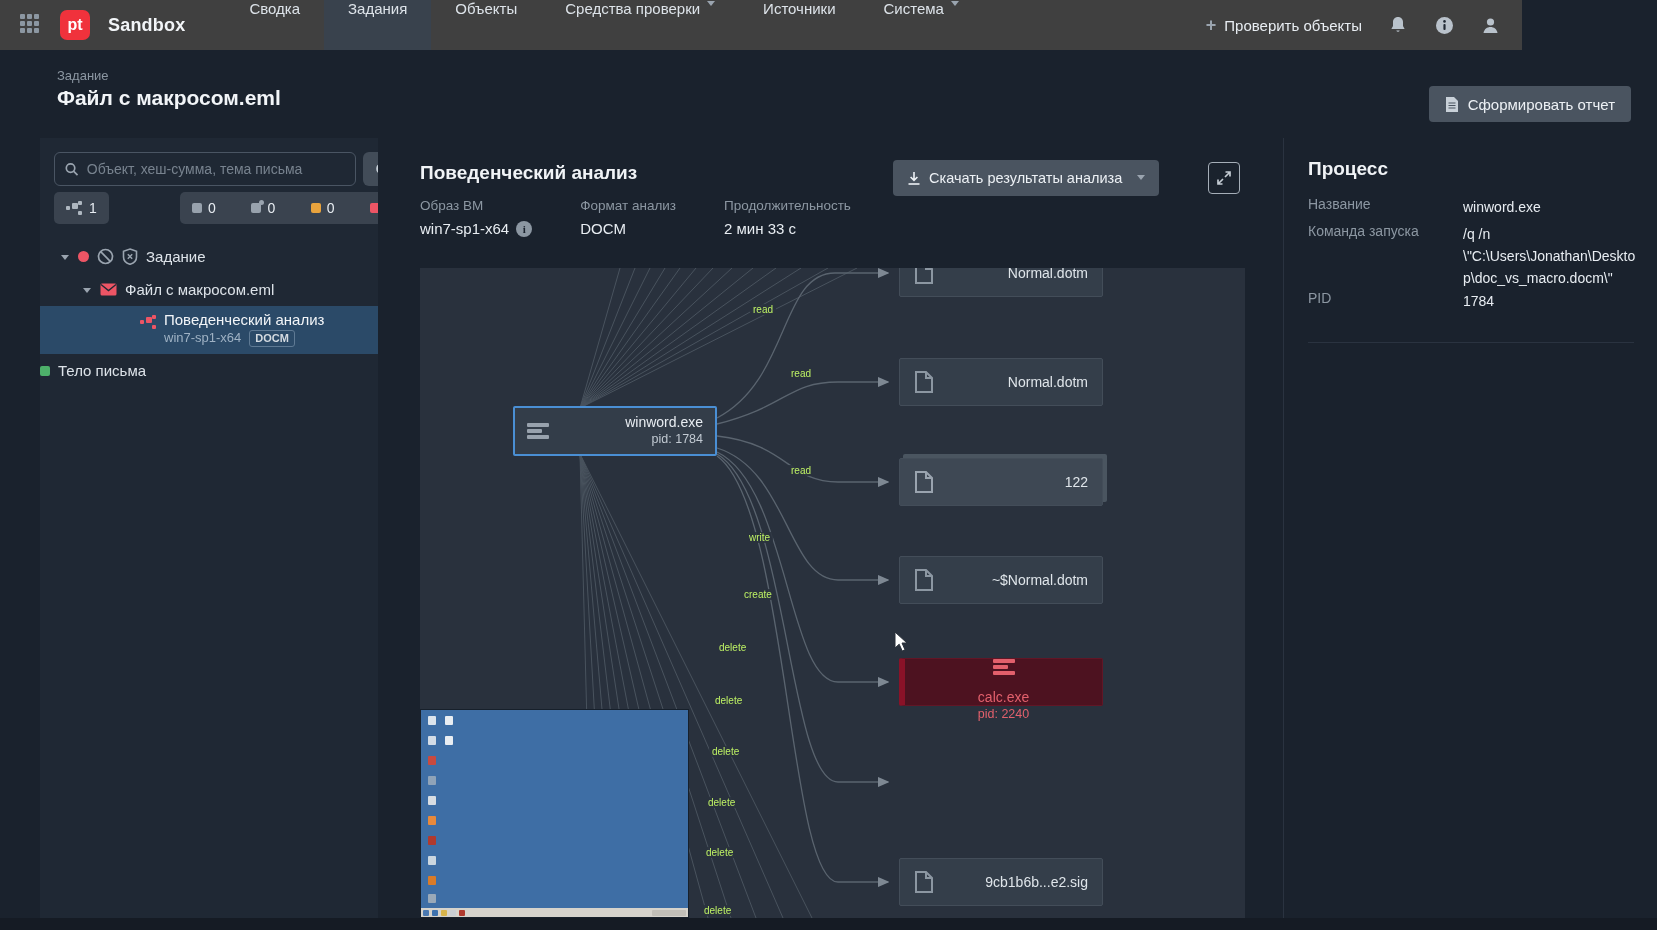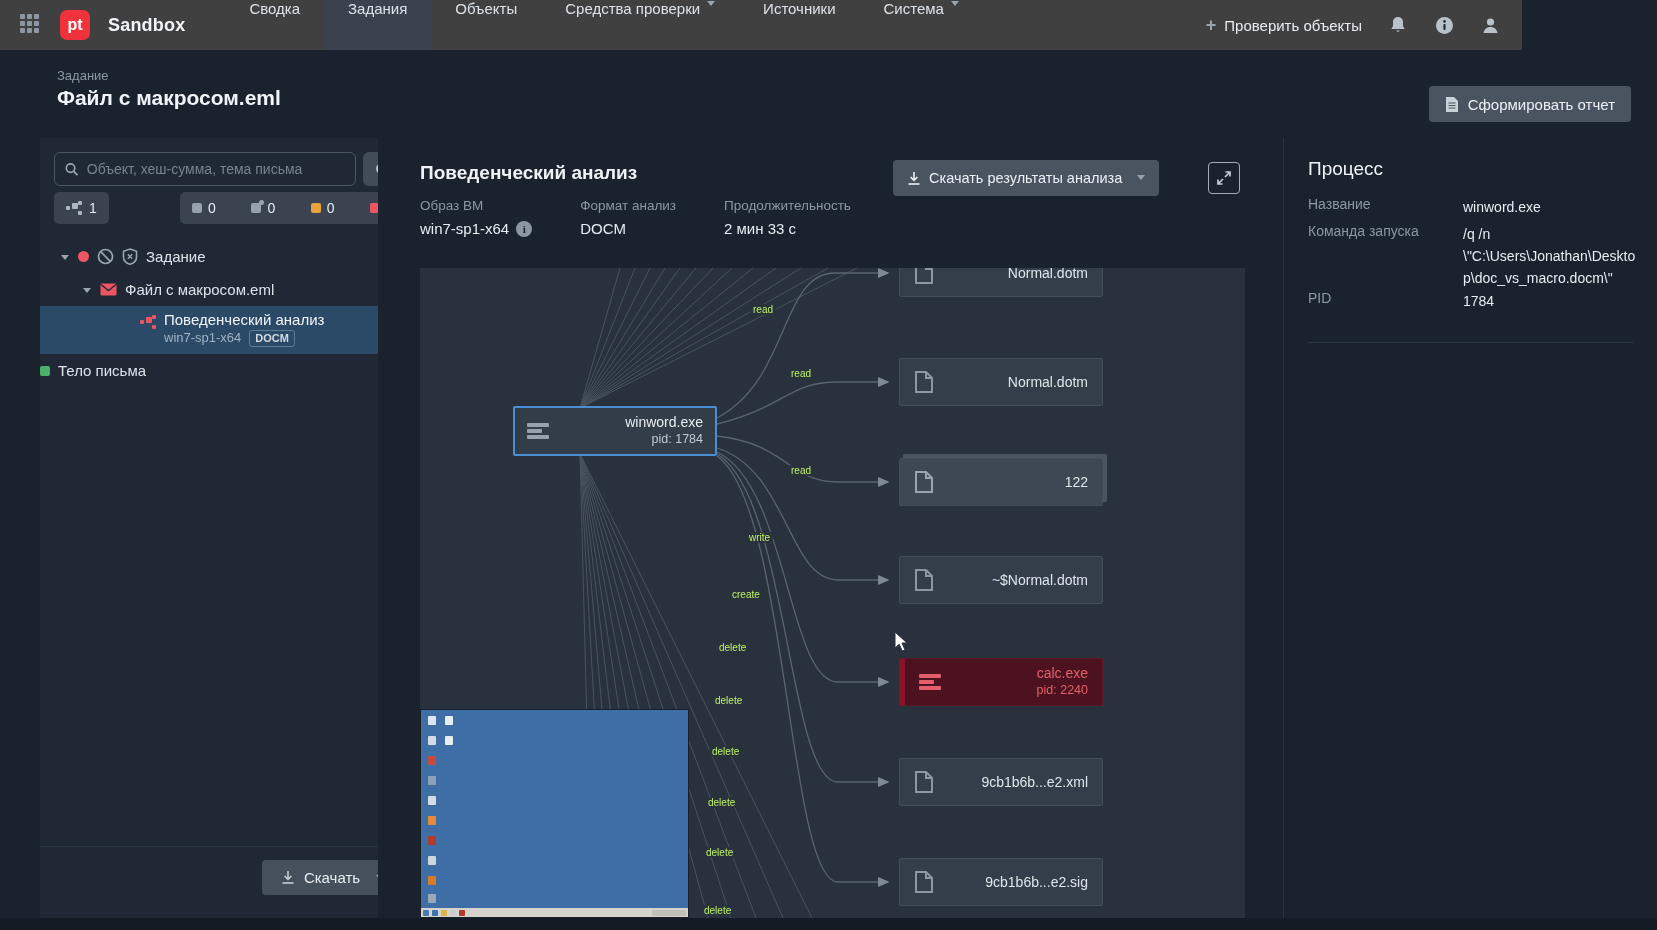--- a/index.html
+++ b/index.html
@@ -91,21 +91,21 @@
   .info-ico { width:16px; height:16px; border-radius:50%; background:#8C97A2; color:#1A222D; font-size:11px;
               font-weight:bold; display:flex; align-items:center; justify-content:center; font-family:"Liberation Serif",serif; }
 
   
   #graph { position:absolute; left:42px; top:130px; width:825px; height:650px; background:#29313D; overflow:hidden; }
   #edges { position:absolute; left:0; top:0; }
   .fnode { position:absolute; left:479px; width:204px; height:48px; background:#343E4A; border:1px solid #434D59;
            border-radius:2px; display:flex; align-items:center; padding:0 14px; gap:14px; }
   .fnode .nlabel { flex:1; text-align:right; font-size:14px; color:#DFE5EA; }
   .fnode.group { background:#3E4854; box-shadow:4px -4px 0 0 #4A5560; }
-  .fnode.malicious { background:#4D1220; border-color:#611626; border-left:6px solid #8A1228; }
+  .fnode.malicious { background:#4D1220; border-color:#611626; border-left:6px solid #8A1228;flex-direction:column; }
   .two-line { display:flex; flex-direction:column; line-height:17px; flex:1; text-align:right; }
   .two-line .nm { font-size:14px; }
   .two-line .pid { font-size:12.5px; color:#C2CAD2; }
   .fnode.malicious .two-line .nm, .fnode.malicious .two-line .pid { color:#E2606C; }
   .pnode { position:absolute; left:93px; top:138px; width:204px; height:50px; background:#333D49;
            border:2px solid #4A8FD4; border-radius:2px; display:flex; align-items:center; padding:0 12px; gap:12px; }
   .proc-icon { display:flex; flex-direction:column; gap:2px; width:22px; flex:none; }
   .proc-icon i { height:4px; border-radius:1px; background:#98A2AD; }
   .proc-icon i:nth-child(2){ width:70%; }
   .fnode.malicious .proc-icon i { background:#E2606C; }
@@ -120,21 +120,21 @@
              display:flex; align-items:center; gap:3px; padding:0 2px; }
   #taskbar i { width:6px; height:6px; border-radius:1px; display:inline-block; }
   .tray { margin-left:auto; width:34px; height:6px; background:#C2BfB8; border-radius:1px; }
 
   
   #cursor { position:absolute; left:474px; top:363px; }
 
   
   #rightpanel { position:absolute; left:1283px; top:138px; width:374px; height:780px; background:#1A222D;
                 border-left:1px solid #2A3340; }
-  .panel-title { position:absolute; left:24px; top:20px; font-size:19px; font-weight:normal; color:#F0F3F6; }
+  .panel-title { position:absolute; left:24px; top:20px; font-size:19px; font-weight:bold; color:#F0F3F6; }
   .prow { position:absolute; left:24px; display:flex; width:330px; }
   .prow .plabel { width:155px; font-size:14px; color:#8C97A2; flex:none; }
   .prow .pvalue { flex:1; font-size:14px; color:#E8EDF2; line-height:22px; overflow-wrap:anywhere; }
   .panel-divider { position:absolute; left:24px; top:204px; width:326px; height:1px; background:#2A3340; }
 
   #bottomstrip { position:absolute; left:0; top:918px; width:1657px; height:12px; background:#151B24; }
 </style>
 </head>
 <body>
 
@@ -293,30 +293,20 @@
             <span class="badge">DOCM</span>
           </span>
         </span>
       </div>
       <div class="trow" style="">
         <span class="sq-green"></span>
         <span>Тело письма</span>
       </div>
     </div>
 
-    <div class="sidebar-footer">
-      <div class="download-btn">
-        <svg width="14" height="15" viewBox="0 0 14 15">
-            <path d="M7 1v8M3.6 6 7 9.4 10.4 6" fill="none" stroke="#C3CBD3" stroke-width="1.6"></path>
-            <path d="M1.5 13h11" stroke="#C3CBD3" stroke-width="1.6"></path>
-          </svg>
-        <span>Скачать</span>
-        <span class="caret"></span>
-      </div>
-    </div>
   </div>
 
   <div id="main">
     <div class="analysis-title">Поведенческий анализ</div>
     <div class="results-btn">
       <svg width="14" height="15" viewBox="0 0 14 15">
           <path d="M7 1v8M3.6 6 7 9.4 10.4 6" fill="none" stroke="#EDF1F5" stroke-width="1.6"></path>
           <path d="M1.5 13h11" stroke="#EDF1F5" stroke-width="1.6"></path>
         </svg>
       <span>Скачать результаты анализа</span>
@@ -397,21 +387,21 @@
           <path d="M297 184 C 368 218, 368 414, 418 414 H 468"></path>
           <path d="M297 186 C 368 228, 368 514, 418 514 H 468"></path>
           <path d="M297 188 C 368 238, 368 614, 418 614 H 468"></path>
         </g>
       </svg>
 
       <span class="edge-label" style="left:330px; top:36px">read</span>
       <span class="edge-label" style="left:368px; top:100px">read</span>
       <span class="edge-label" style="left:368px; top:197px">read</span>
       <span class="edge-label" style="left:326px; top:264px">write</span>
-      <span class="edge-label" style="left:309px; top:321px">create</span>
+      <span class="edge-label" style="left:321px; top:321px">create</span>
       <span class="edge-label" style="left:296px; top:374px">delete</span>
       <span class="edge-label" style="left:292px; top:427px">delete</span>
       <span class="edge-label" style="left:289px; top:478px">delete</span>
       <span class="edge-label" style="left:285px; top:529px">delete</span>
       <span class="edge-label" style="left:283px; top:579px">delete</span>
       <span class="edge-label" style="left:281px; top:637px">delete</span>
 
       <div class="pnode">
         <span class="proc-icon">
             <i></i>
@@ -463,29 +453,20 @@
       <div class="fnode malicious" style="top:390px">
         <span class="proc-icon">
             <i></i>
             <i></i>
             <i></i>
           </span>
         <span class="two-line">
           <span class="nm">calc.exe</span>
           <span class="pid">pid: 2240</span>
         </span>
-      </div>
-      <div class="fnode" style="top:490px">
-        <span class="file-ico">
-            <svg width="20" height="24" viewBox="0 0 20 24">
-              <path d="M2 2 h10 l6 6 v14 h-16 z" fill="none" stroke="#8C97A2" stroke-width="2"></path>
-              <path d="M12 2 v6 h6" fill="none" stroke="#8C97A2" stroke-width="2"></path>
-            </svg>
-          </span>
-        <span class="nlabel">9cb1b6b...e2.xml</span>
       </div>
       <div class="fnode" style="top:590px">
         <span class="file-ico">
             <svg width="20" height="24" viewBox="0 0 20 24">
               <path d="M2 2 h10 l6 6 v14 h-16 z" fill="none" stroke="#8C97A2" stroke-width="2"></path>
               <path d="M12 2 v6 h6" fill="none" stroke="#8C97A2" stroke-width="2"></path>
             </svg>
           </span>
         <span class="nlabel">9cb1b6b...e2.sig</span>
       </div>

